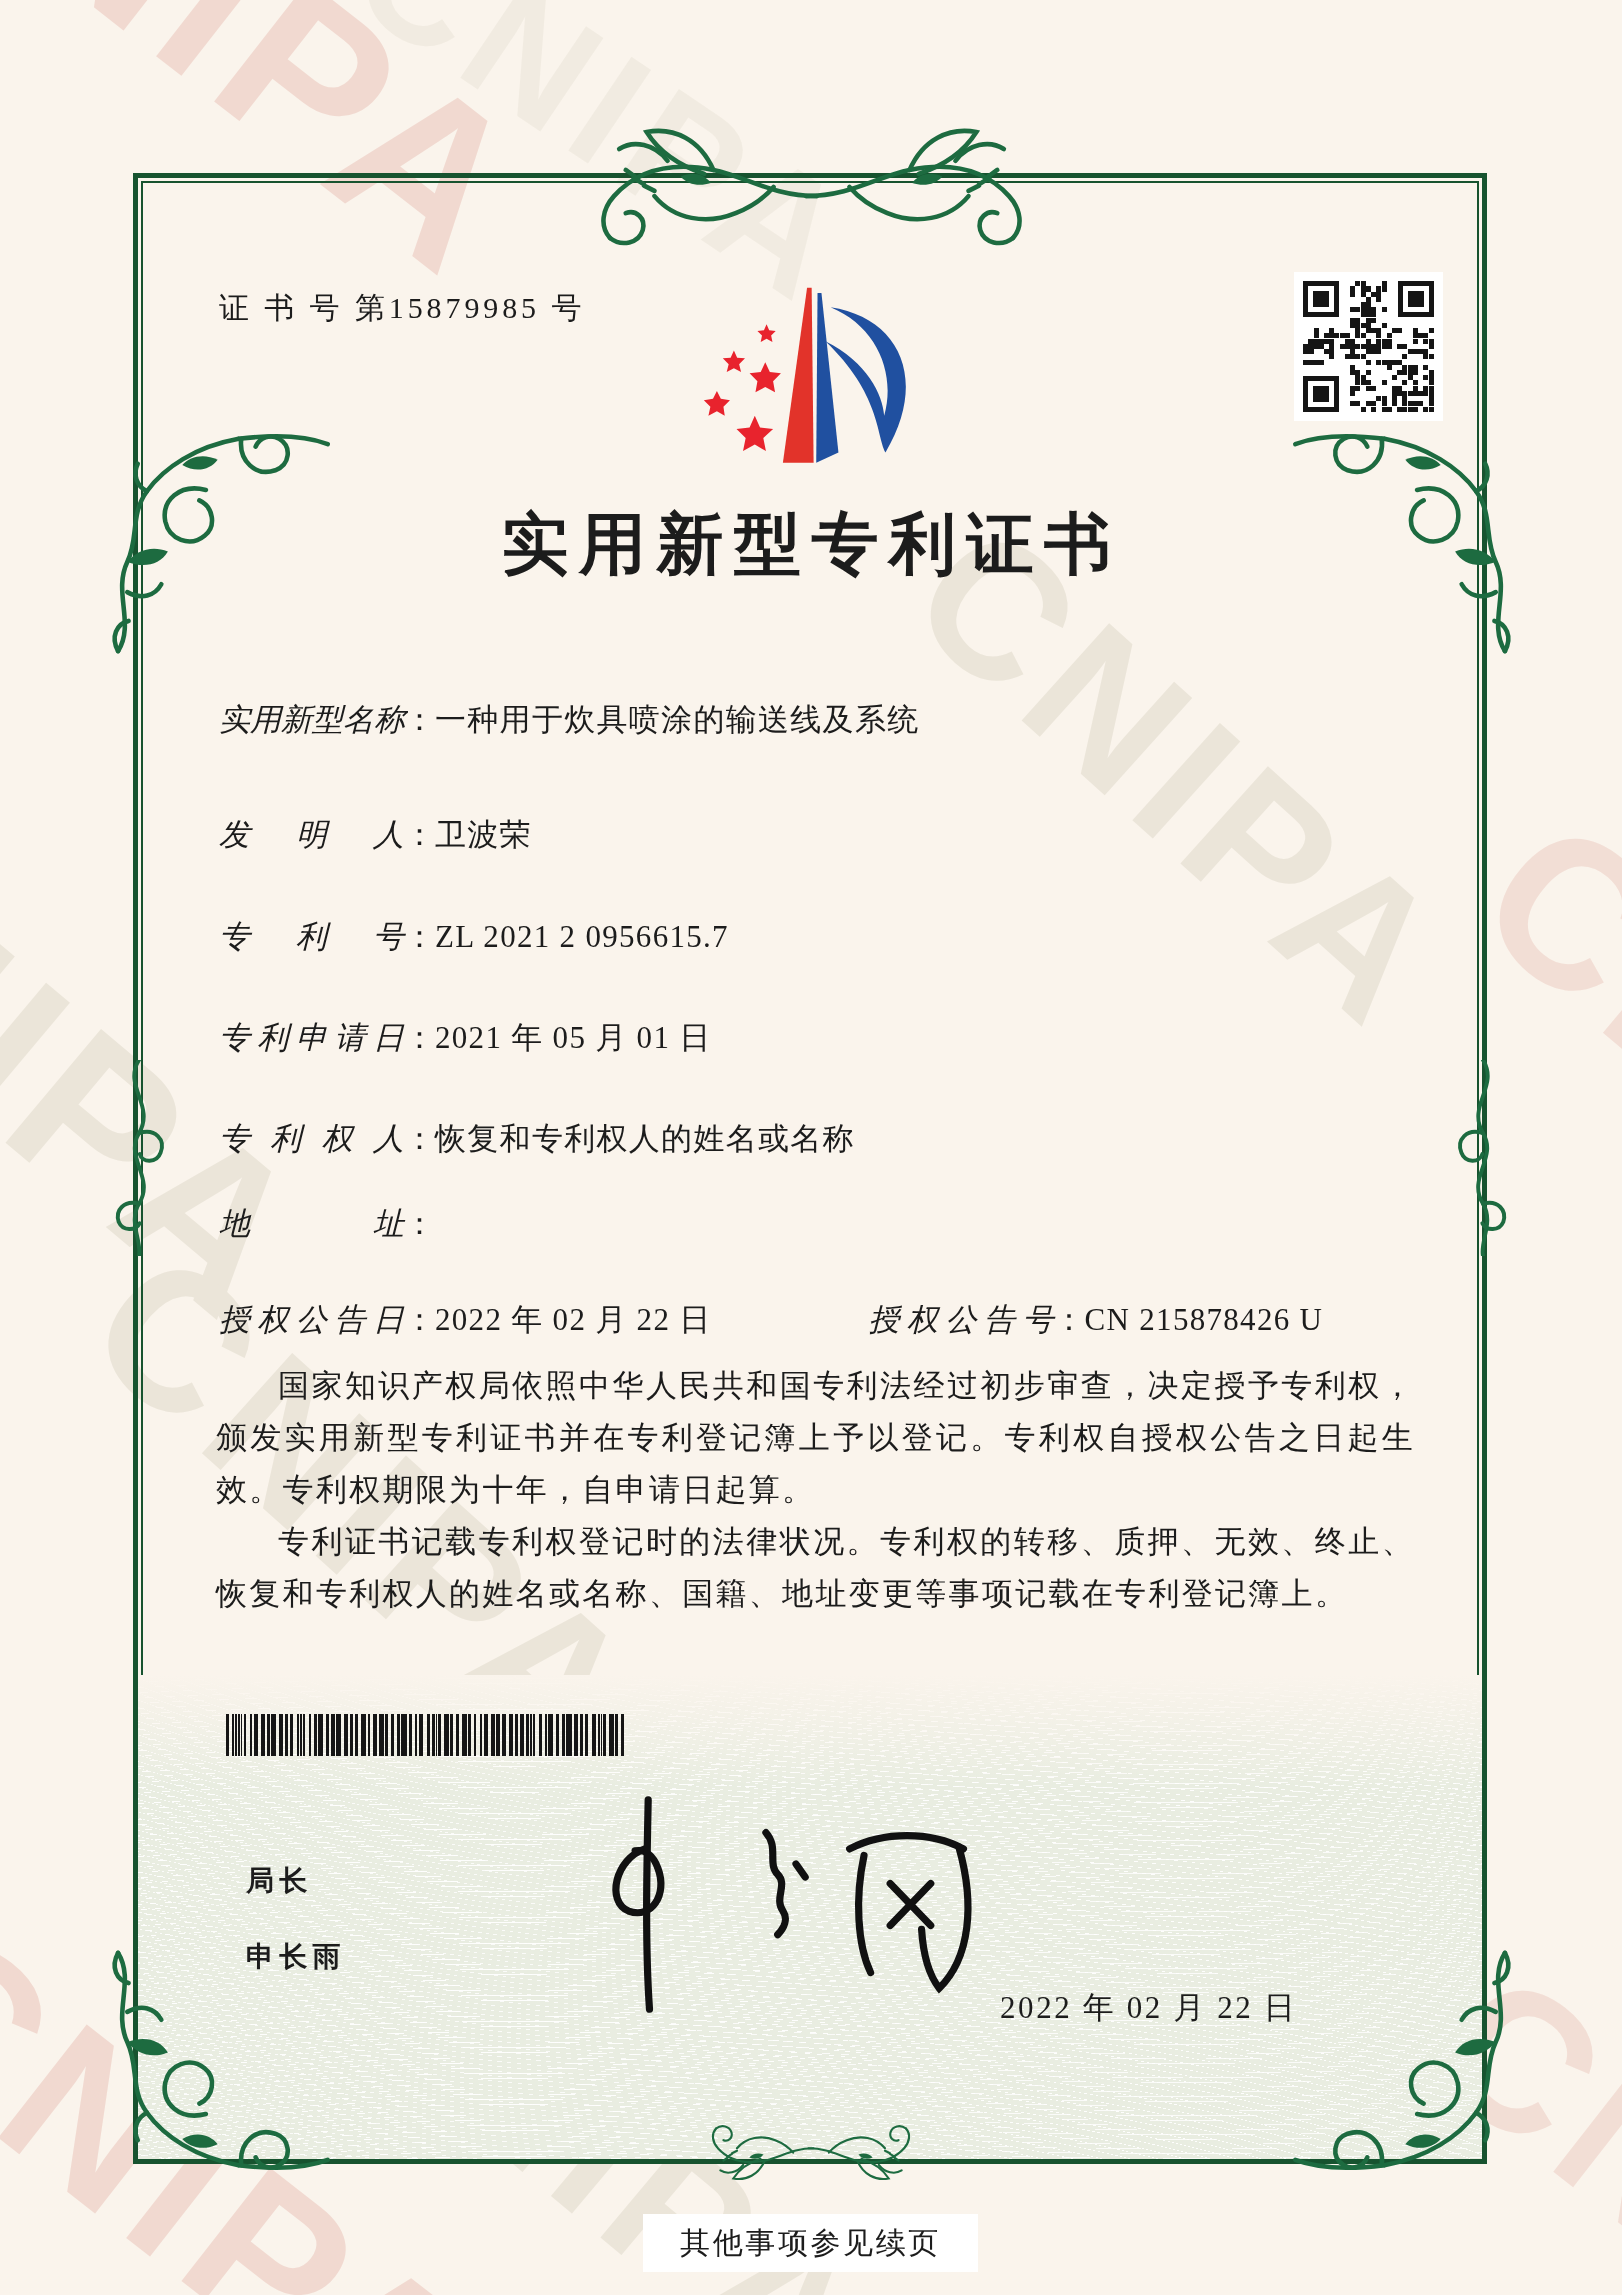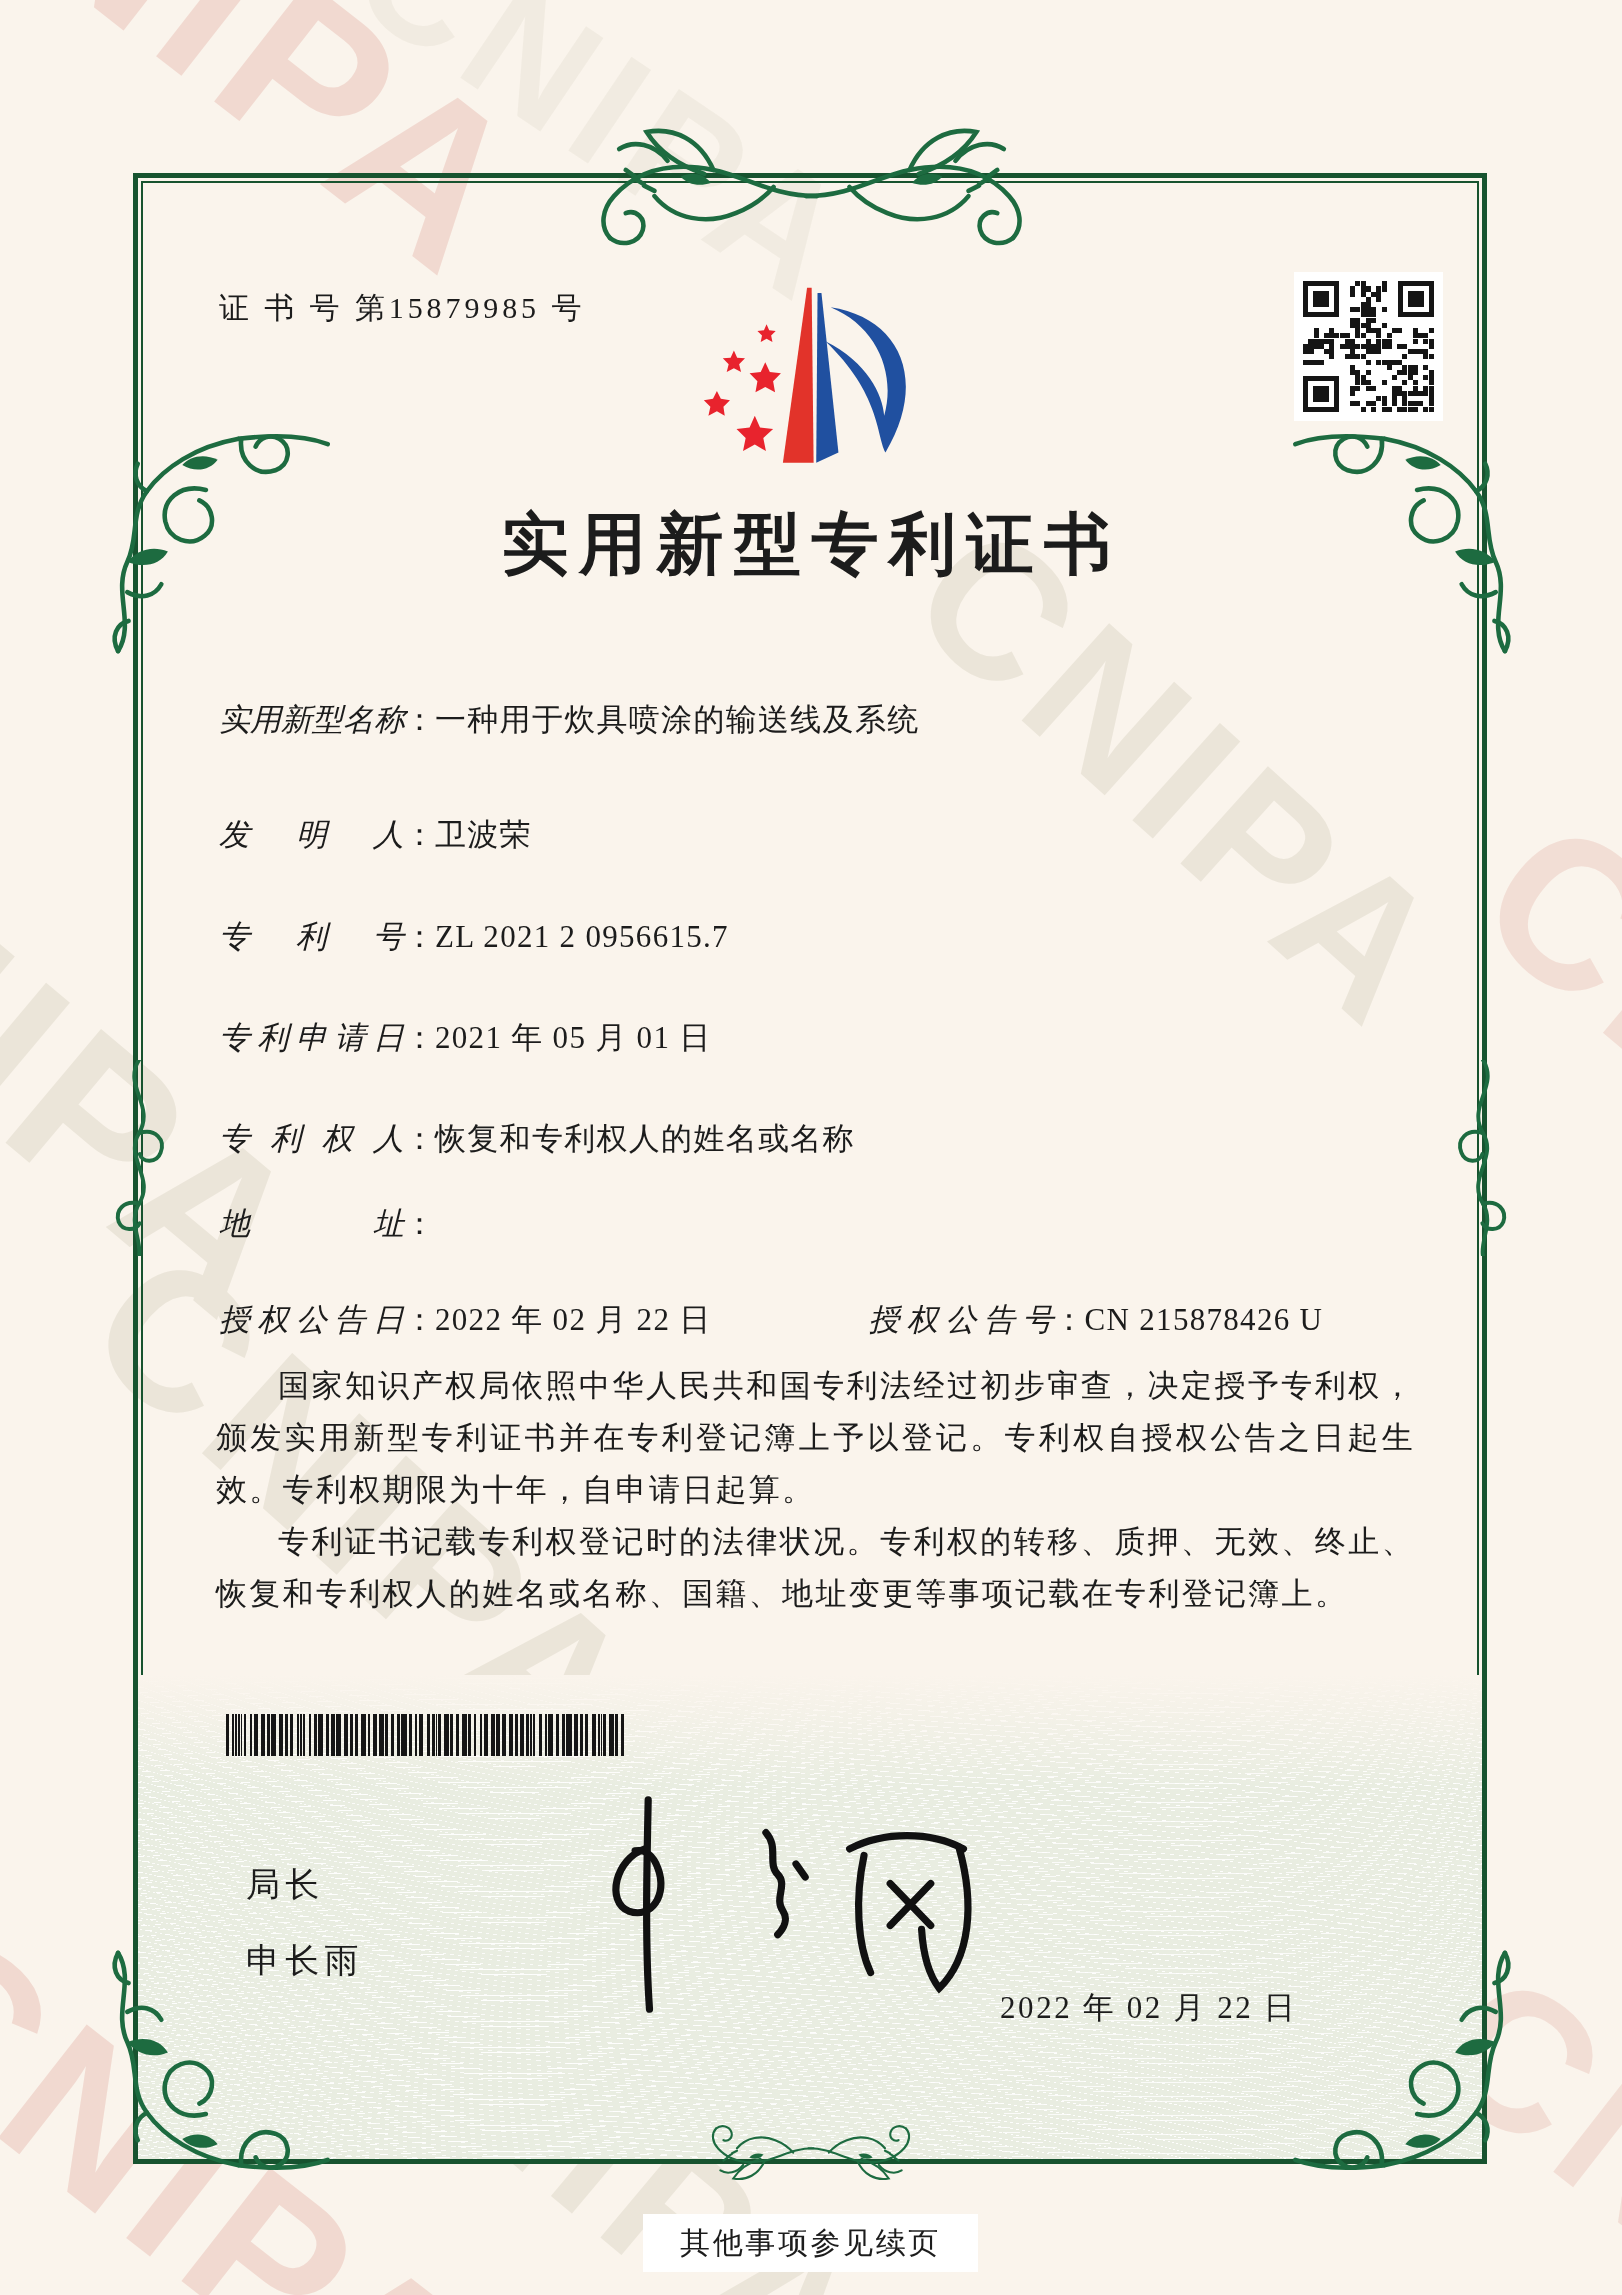--- a/index.html
+++ b/index.html
@@ -93,22 +93,22 @@
   #barcode{
     position:absolute; left:226px; top:1714px; width:400px; height:42px; z-index:5;
     background-image:
       repeating-linear-gradient(90deg,#151515 0 2.6px,transparent 2.6px 5.9px),
       repeating-linear-gradient(90deg,#151515 0 2px,transparent 2px 9.2px),
       repeating-linear-gradient(90deg,#151515 0 1.3px,transparent 1.3px 15px);
   }
   
   .director{
     position:absolute; left:246px; z-index:5;
-    font-family:"Liberation Sans", sans-serif; font-weight:400;
-    font-size:34px; letter-spacing:5.2px;text-align:right;
+    font-family:"Liberation Sans", sans-serif; font-weight:700;
+    font-size:28px; letter-spacing:5.2px;text-align:right;
   }
   #director-title{top:1862px;}
   #director-name{top:1938px;}
   #signature{position:absolute; left:537px; top:1780px; width:484px; height:249px; z-index:5;}
   #issue-date{
     position:absolute; left:1000px; top:1987px; z-index:5;
     font-size:31px; letter-spacing:2.6px;
   }
   
   #page-info{

